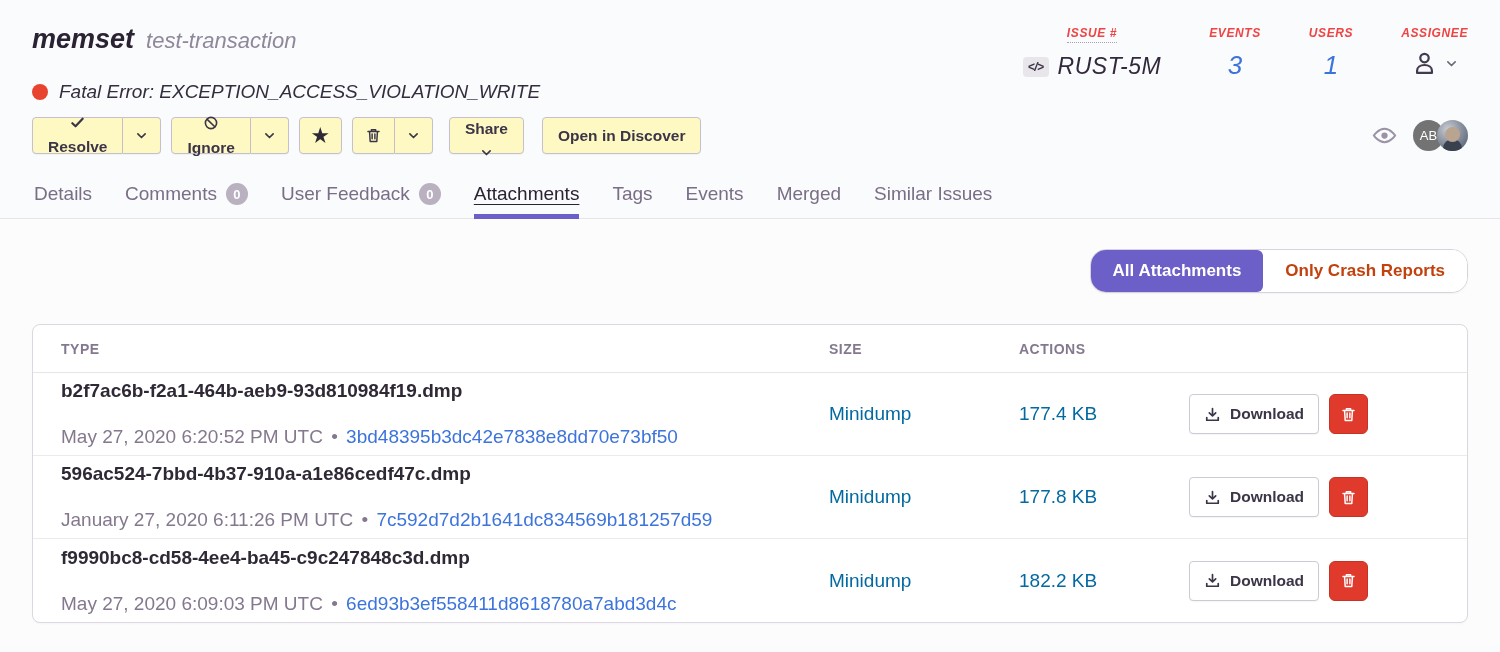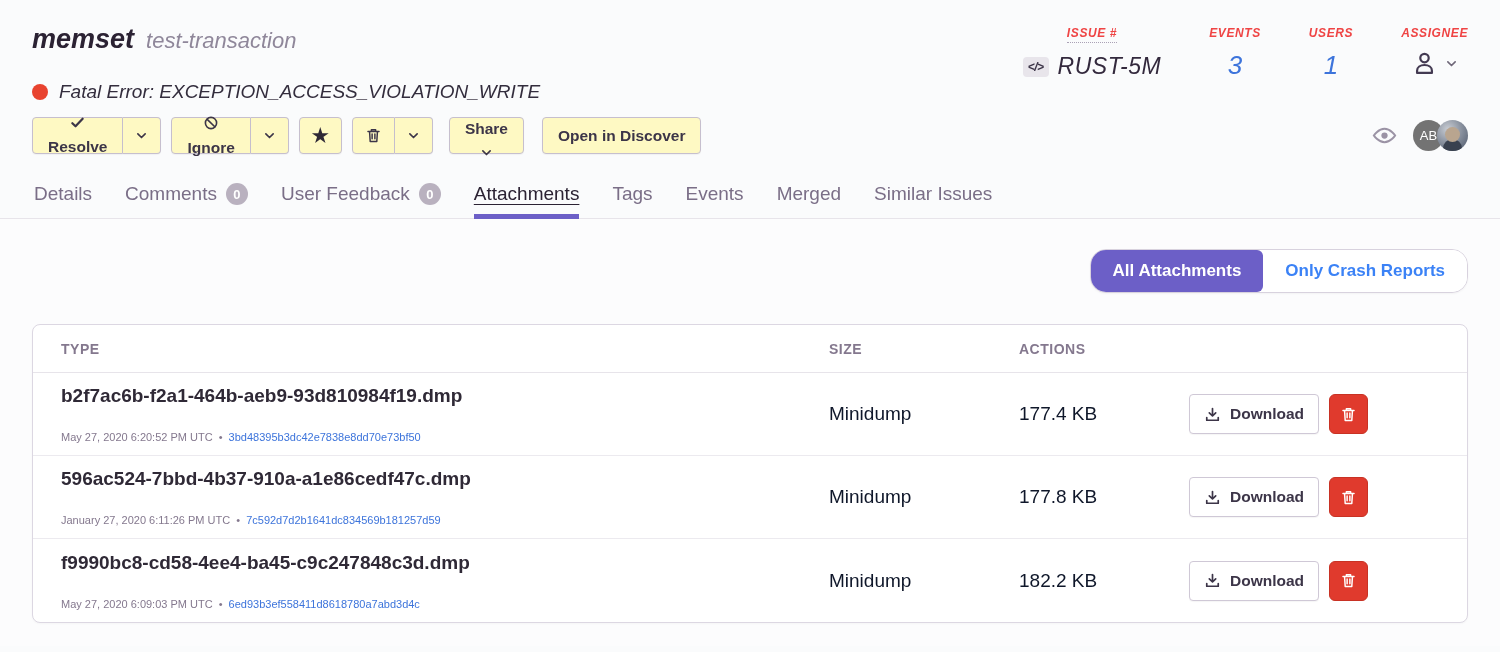--- a/index.html
+++ b/index.html
@@ -64,36 +64,36 @@
   .tab-bar { display:flex; gap:33px; padding:0 34px; border-bottom:1px solid #e7e4ea; height:49px; align-items:stretch; margin-top:16px; }
   .tab { position:relative; display:flex; align-items:center; gap:9px; cursor:pointer; font-size:19px; color:#7a6e87; }
   .tab-badge { background:#b9b1bf; color:#fff; font-size:13px; font-weight:700; width:22px; height:22px; border-radius:50%; display:flex; align-items:center; justify-content:center; }
   .tab.active .tab-label { color:#2b2233; font-weight:500; text-decoration:underline; text-underline-offset:4px; }
   .tab.active::after { content:""; position:absolute; left:0; right:0; bottom:-1px; height:5px; background:#6C5FC7; }
 
   
   .content { background:#fcfcfd; height:427px; padding:30px 32px 0 32px; }
   .filter-row { display:flex; justify-content:flex-end; margin-bottom:31px; }
   .seg-control { display:flex; background:#fff; border:1px solid #d8d2de; border-radius:16px; overflow:hidden; box-shadow:0 1px 2px rgba(0,0,0,0.04); }
-  .seg { padding:11px 22px; font-size:17px; font-weight:700; color:#3b82f6; cursor:pointer; background:#fff; border:0; }
+  .seg { padding:11px 22px; font-size:17px; font-weight:700; color:#c2410c; cursor:pointer; background:#fff; border:0; }
   .seg.active { background:#6C5FC7; color:#fff; border-radius:6px; }
 
   
   .panel { background:#fff; border:1px solid #dcd7e2; border-radius:8px; box-shadow:0 1px 2px rgba(0,0,0,0.03); }
   .grid-row { display:grid; grid-template-columns:1fr 190px 170px 250px; align-items:center; padding:0 28px; }
   .panel-header { height:48px; border-bottom:1px solid #e7e4ea; }
   .col-header { font-size:14px; font-weight:700; letter-spacing:0.5px; color:#84788e; }
   .data-row { height:83px; border-bottom:1px solid #eceaef; }
   .data-row:last-child { border-bottom:0; }
   .cell-name { display:flex; flex-direction:column; gap:24px; }
   .file-name { font-size:19px; font-weight:700; color:#2f2936; }
-  .file-meta { font-size:11px; color:#84788e; }
+  .file-meta { font-size:19px; color:#84788e; }
   .meta-sep { margin:0 3px; }
   .event-link { color:#3D74DB; text-decoration:none; cursor:pointer; }
-  .cell-type, .cell-size { font-size:19px; color:#0f172a; }
+  .cell-type, .cell-size { font-size:19px; color:#0369a1; }
   .cell-actions { display:flex; align-items:flex-end; gap:10px; }
   .download-btn {
     display:flex; align-items:center; gap:9px; background:#fff;
     border:1px solid #cfc8d6; border-radius:4px; height:40px; padding:0 14px;
     font-size:15.5px; font-weight:700; color:#3c3548; cursor:pointer;
     box-shadow:0 1px 1px rgba(0,0,0,0.04);
     font-family:"Liberation Sans", sans-serif;
   }
   .trash-btn {
     width:39px; height:40px; background:#e03a2d; border:1px solid #c83224;

